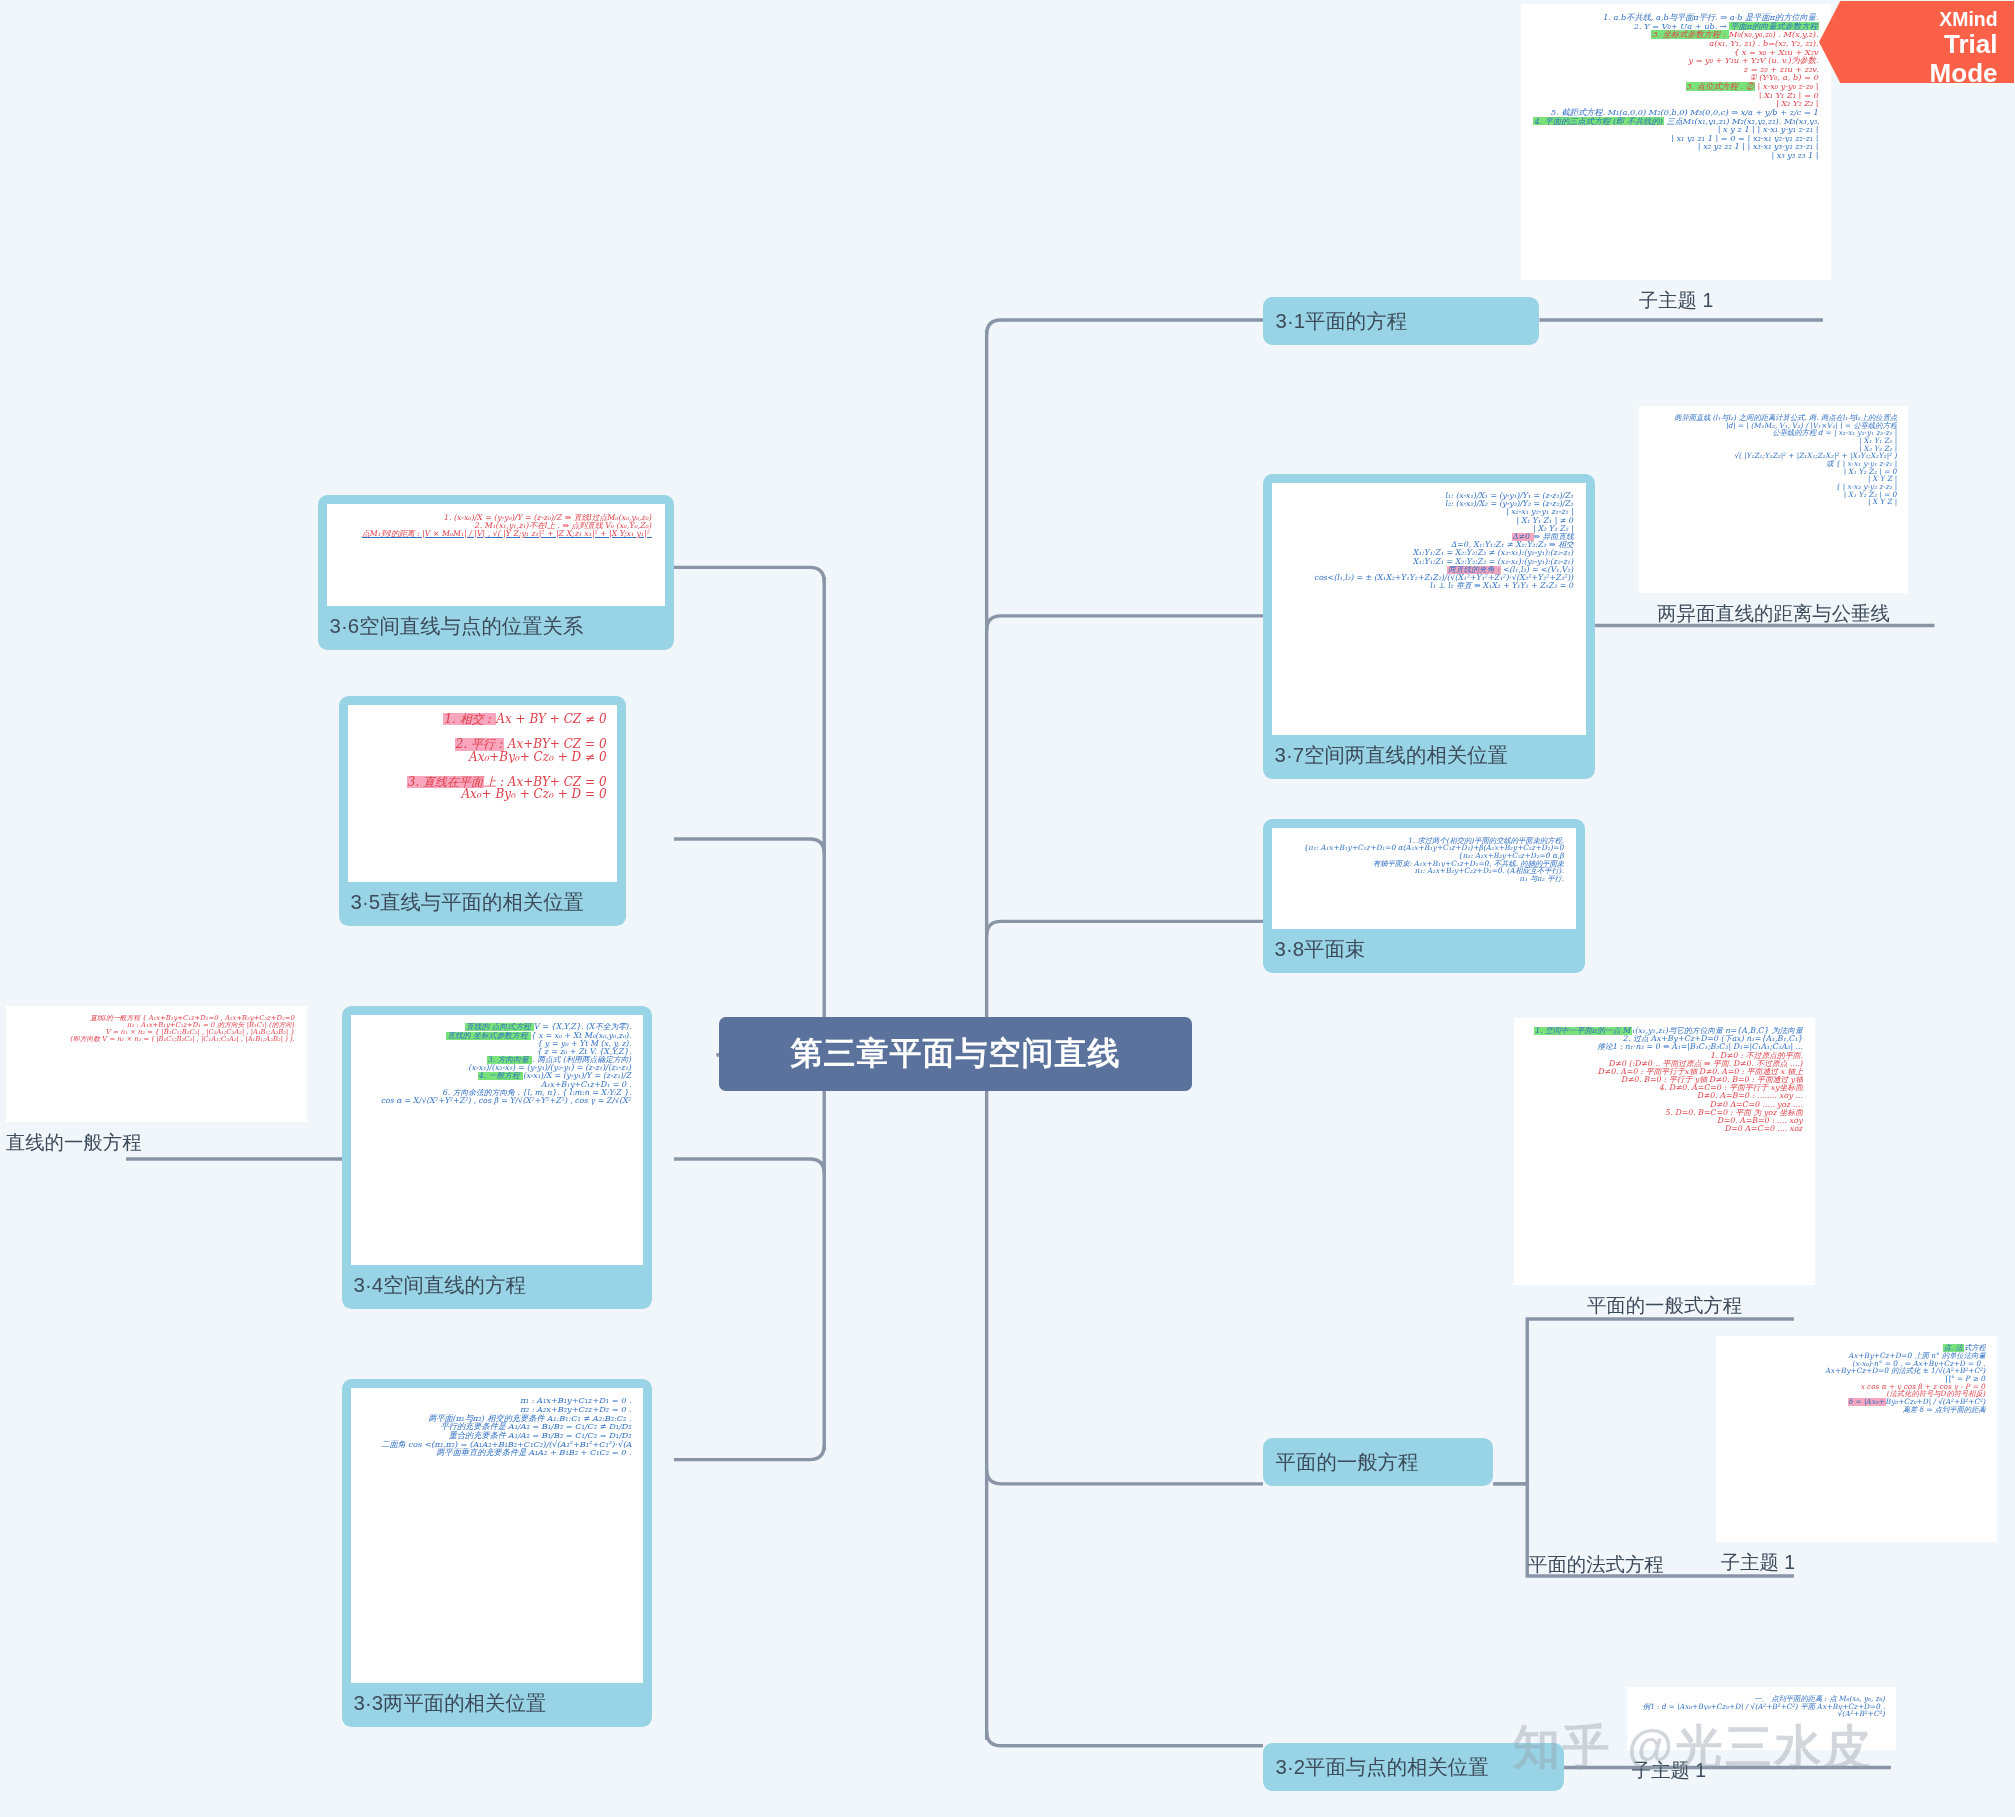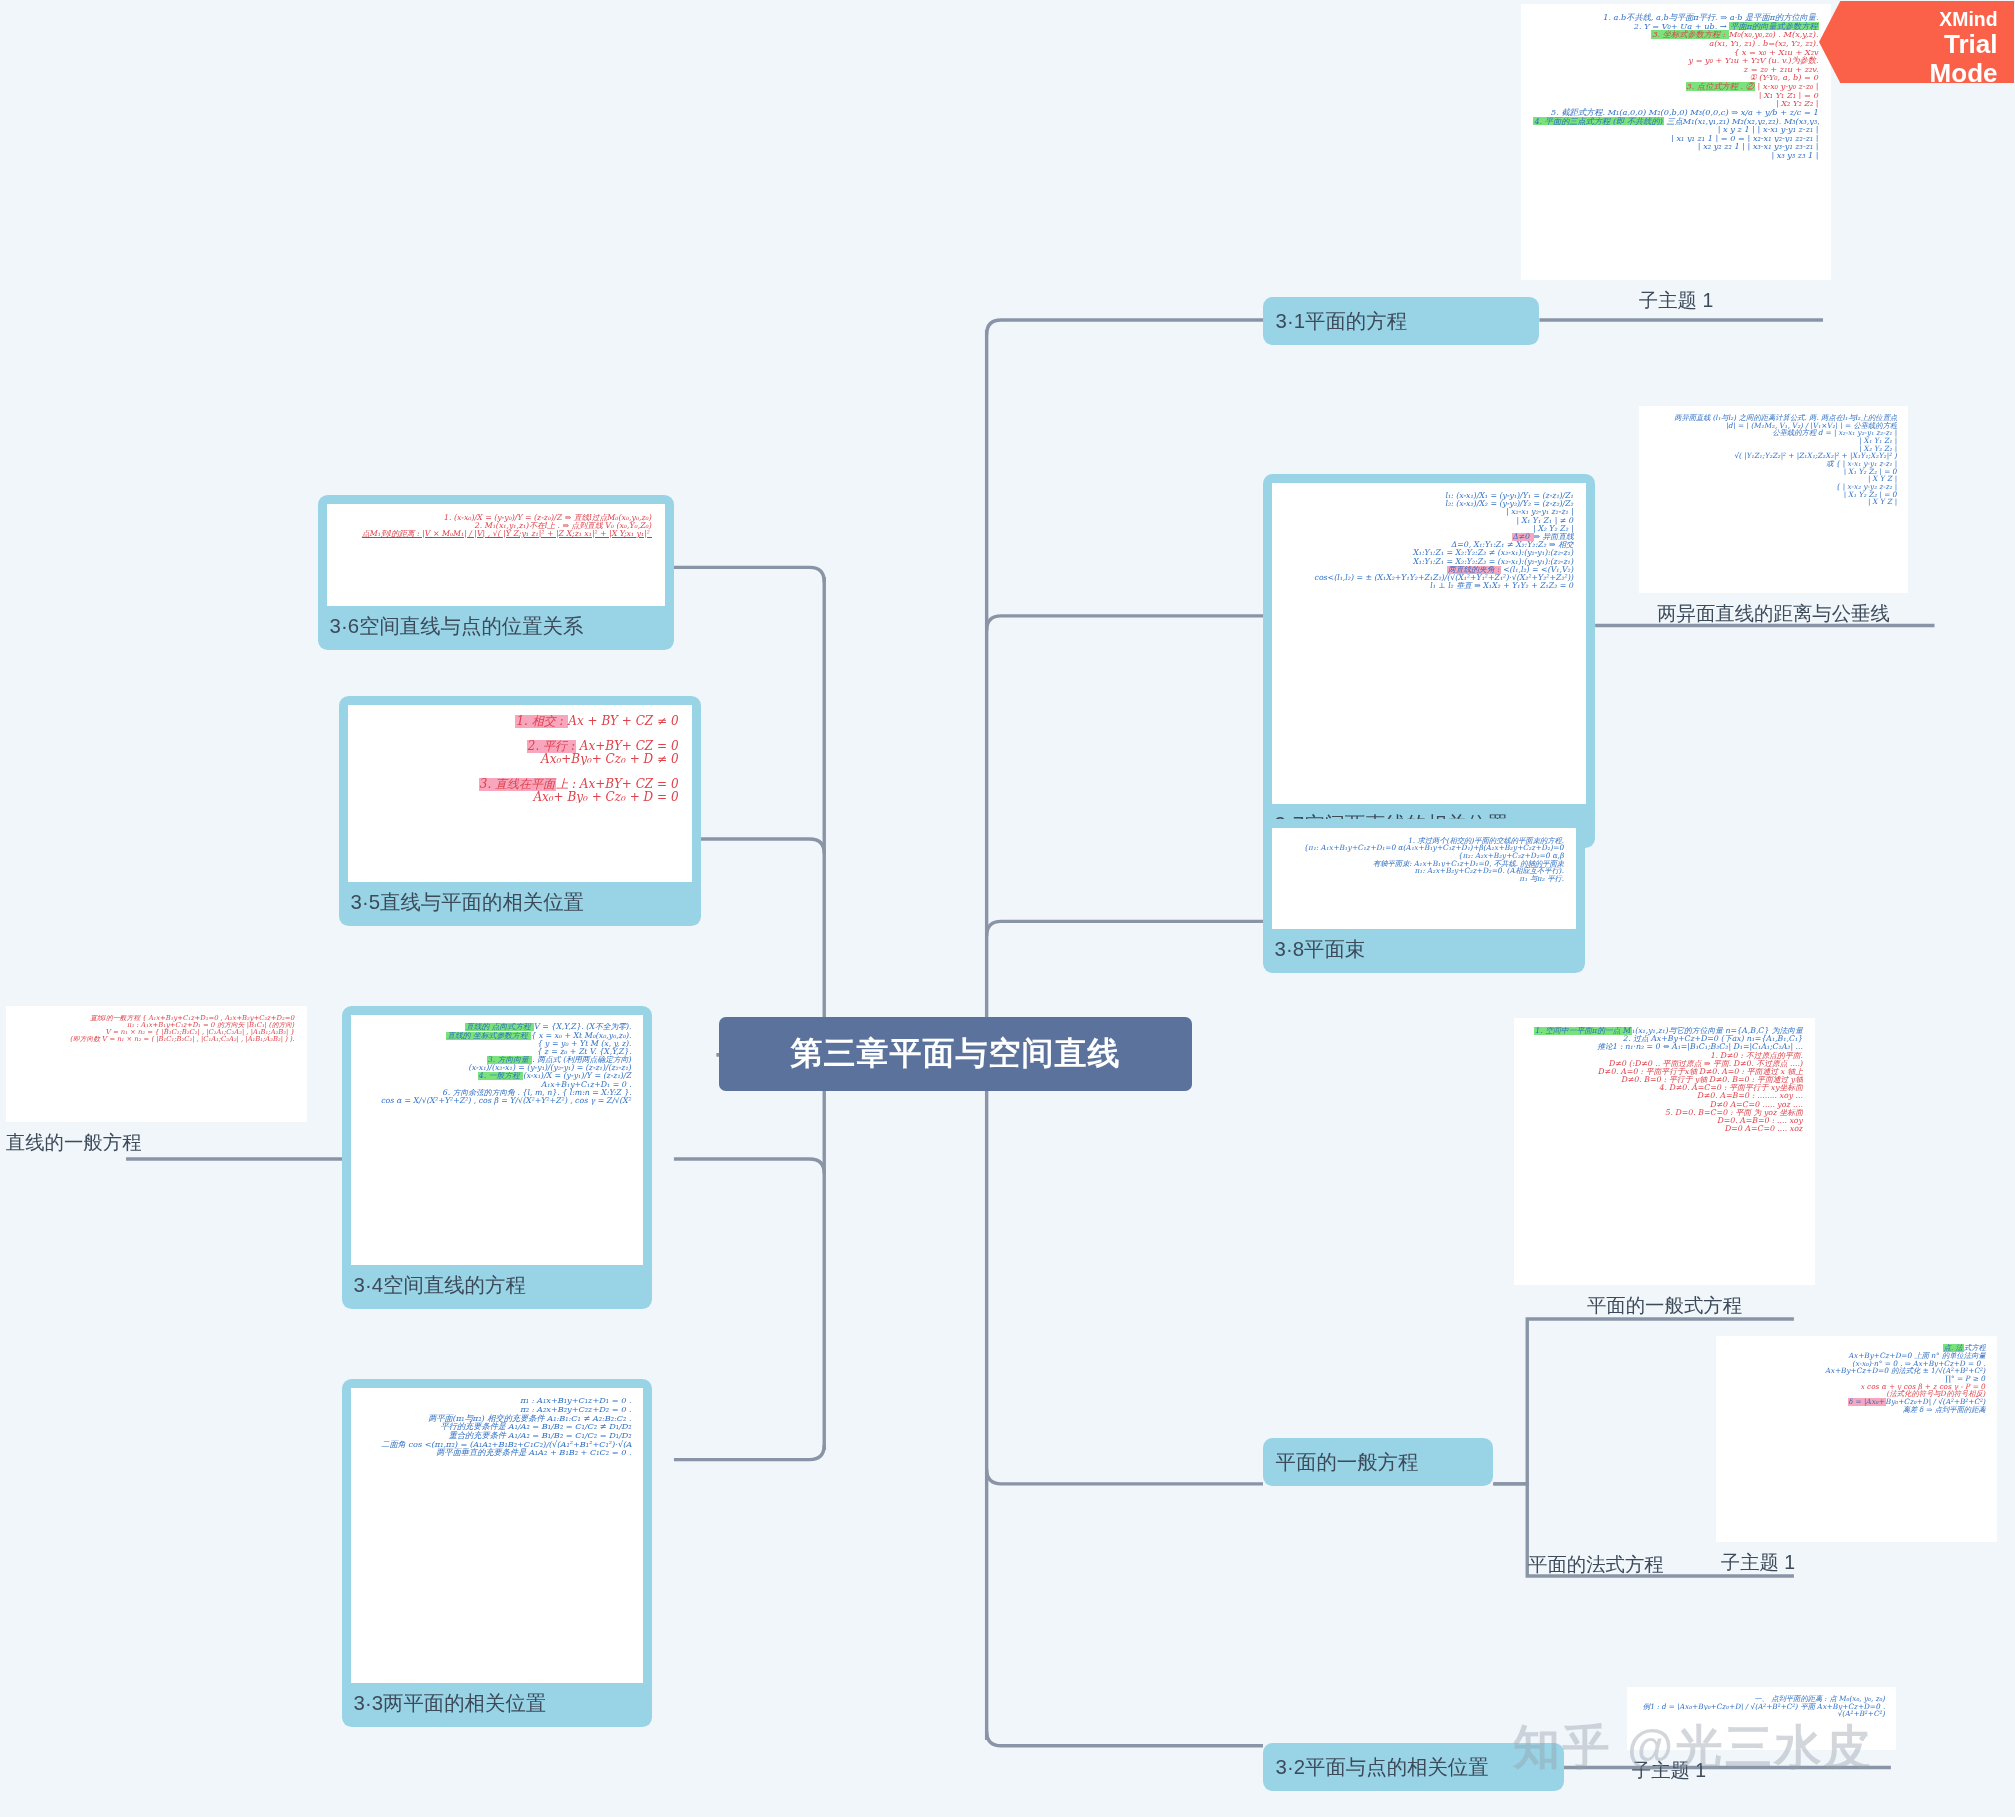--- a/index.html
+++ b/index.html
@@ -213,21 +213,21 @@
           <div class="ln"><span class="mk-green">4. 平面的三点式方程 (即 不共线的)</span> 三点M₁(x₁,y₁,z₁) M₂(x₂,y₂,z₂). M₃(x₃,y₃,z₃)</div>
           <div class="ln">| x  y  z  1 |         | x-x₁   y-y₁   z-z₁ |</div>
           <div class="ln">| x₁ y₁ z₁ 1 | = 0 =  | x₂-x₁  y₂-y₁  z₂-z₁ |</div>
           <div class="ln">| x₂ y₂ z₂ 1 |         | x₃-x₁  y₃-y₁  z₃-z₁ |</div>
           <div class="ln">| x₃ y₃ z₃ 1 |</div>
         </div>
     </div>
     <div class="cap">子主题 1</div>
   </div>
 
-  <div class="topic-card" style="left:1263px; top:474px; width:332px; height:374px;">
+  <div class="topic-card" style="left:1263px; top:474px; width:332px; height:305px;">
     <div class="note">
       <div class="hw blue" style="font-size:7.8px">
           <div class="ln">l₁:  (x-x₁)/X₁ = (y-y₁)/Y₁ = (z-z₁)/Z₁</div>
           <div class="ln">l₂:  (x-x₂)/X₂ = (y-y₂)/Y₂ = (z-z₂)/Z₂</div>
           <div class="ln ind2">| x₂-x₁   y₂-y₁   z₂-z₁ |</div>
           <div class="ln ind2">| X₁      Y₁      Z₁    | ≠ 0</div>
           <div class="ln ind2">| X₂      Y₂      Z₂    |</div>
           <div class="ln"><span class="mk-pink">Δ≠0 </span>⇒ 异面直线</div>
           <div class="ln">Δ=0,  X₁:Y₁:Z₁ ≠ X₂:Y₂:Z₂ ⇒ 相交</div>
           <div class="ln ind1">X₁:Y₁:Z₁ = X₂:Y₂:Z₂ ≠ (x₂-x₁):(y₂-y₁):(z₂-z₁)</div>
@@ -336,21 +336,21 @@
     <div class="note">
       <div class="hw red" style="font-size:7.8px">
           <div class="ln">1.  (x-x₀)/X = (y-y₀)/Y = (z-z₀)/Z  ⇒ 直线l过点M₀(x₀,y₀,z₀)</div>
           <div class="ln ind1">2. M₁(x₁,y₁,z₁)不在l上 .    ⇒ 点到直线 V₀ (x₀,Y₀,Z₀)</div>
           <div class="ln ind1" style="text-decoration: underline rgb(47, 111, 196);">点M₁到l的距离 :  |V × M₀M₁| / |V| ,  √( |Y Z;y₁ z₁|² + |Z X;z₁ x₁|² + |X Y;x₁ y₁|² ) / √(X²+Y²+Z²)</div>
         </div>
     </div>
     <div class="cap">3·6空间直线与点的位置关系</div>
   </div>
 
-  <div class="topic-card" style="left:339px; top:696px; width:362px; height:230px;">
+  <div class="topic-card" style="left:339px; top:696px; width:287px; height:230px;">
     <div class="note">
       <div class="hw red" style="font-size:12px">
           <div class="ln"><span class="mk-pink">1. 相交 : </span>    Ax + BY + CZ ≠ 0</div>
           <div class="ln">&nbsp;</div>
           <div class="ln"><span class="mk-pink">2. 平行 :</span>      Ax+BY+ CZ = 0</div>
           <div class="ln ind2">Ax₀+By₀+ Cz₀ + D ≠ 0</div>
           <div class="ln">&nbsp;</div>
           <div class="ln"><span class="mk-pink">3. 直线在平面</span>上 :   Ax+BY+ CZ = 0</div>
           <div class="ln ind2">Ax₀+ By₀ + Cz₀ + D = 0</div>
         </div>

